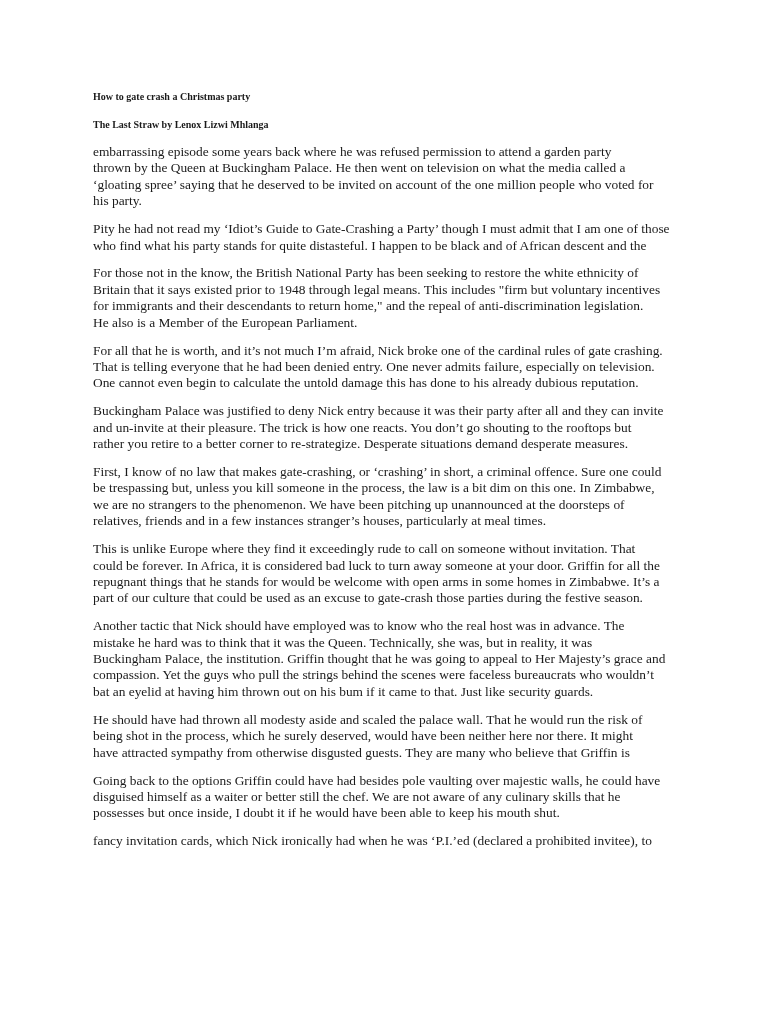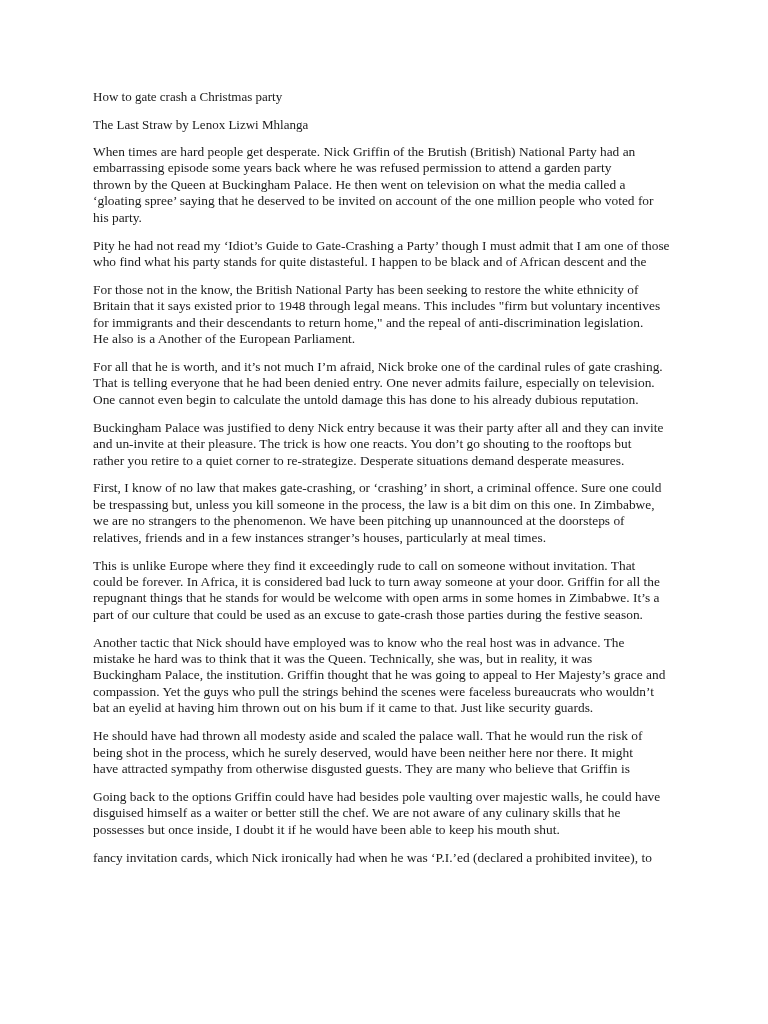--- a/index.html
+++ b/index.html
@@ -15,22 +15,22 @@
       font-family: "Liberation Serif", "DejaVu Serif", serif;
       color: #1a1a1a;
     }
     .page {
       position: absolute;
       left: 93px;
       top: 88px;
       width: 600px;
     }
     .title {
-      font-weight: normal;
-      font-size: 13px;
+      font-weight: bold;
+      font-size: 10px;
       line-height: 17px;
       margin: 0 0 11px 0;
       white-space: nowrap;
     }
     .para {
       margin: 0 0 11.5px 0;
       font-size: 13.4px;
       line-height: 16.4px;
     }
     .line {
@@ -39,49 +39,48 @@
     }
   </style>
 </head>
 <body>
 
 <div class="page">
   <div class="title">How to gate crash a Christmas party</div>
   <div class="title">The Last Straw by Lenox Lizwi Mhlanga</div>
 
   <div class="para">
-    <span class="line">When times are hard people get desperate. Nick Griffin of the Brutish (British) National Party had an</span>
     <span class="line">embarrassing episode some years back where he was refused permission to attend a garden party</span>
     <span class="line">thrown by the Queen at Buckingham Palace. He then went on television on what the media called a</span>
     <span class="line">‘gloating spree’ saying that he deserved to be invited on account of the one million people who voted for</span>
     <span class="line">his party.</span>
   </div>
 
   <div class="para">
     <span class="line">Pity he had not read my ‘Idiot’s Guide to Gate-Crashing a Party’ though I must admit that I am one of those</span>
     <span class="line">who find what his party stands for quite distasteful. I happen to be black and of African descent and the</span>
   </div>
 
   <div class="para">
     <span class="line">For those not in the know, the British National Party has been seeking to restore the white ethnicity of</span>
     <span class="line">Britain that it says existed prior to 1948 through legal means. This includes "firm but voluntary incentives</span>
     <span class="line">for immigrants and their descendants to return home," and the repeal of anti-discrimination legislation.</span>
-    <span class="line">He also is a Another of the European Parliament.</span>
+    <span class="line">He also is a Member of the European Parliament.</span>
   </div>
 
   <div class="para">
     <span class="line">For all that he is worth, and it’s not much I’m afraid, Nick broke one of the cardinal rules of gate crashing.</span>
     <span class="line">That is telling everyone that he had been denied entry. One never admits failure, especially on television.</span>
     <span class="line">One cannot even begin to calculate the untold damage this has done to his already dubious reputation.</span>
   </div>
 
   <div class="para">
     <span class="line">Buckingham Palace was justified to deny Nick entry because it was their party after all and they can invite</span>
     <span class="line">and un-invite at their pleasure. The trick is how one reacts. You don’t go shouting to the rooftops but</span>
-    <span class="line">rather you retire to a quiet corner to re-strategize. Desperate situations demand desperate measures.</span>
+    <span class="line">rather you retire to a better corner to re-strategize. Desperate situations demand desperate measures.</span>
   </div>
 
   <div class="para">
     <span class="line">First, I know of no law that makes gate-crashing, or ‘crashing’ in short, a criminal offence. Sure one could</span>
     <span class="line">be trespassing but, unless you kill someone in the process, the law is a bit dim on this one. In Zimbabwe,</span>
     <span class="line">we are no strangers to the phenomenon. We have been pitching up unannounced at the doorsteps of</span>
     <span class="line">relatives, friends and in a few instances stranger’s houses, particularly at meal times.</span>
   </div>
 
   <div class="para">

